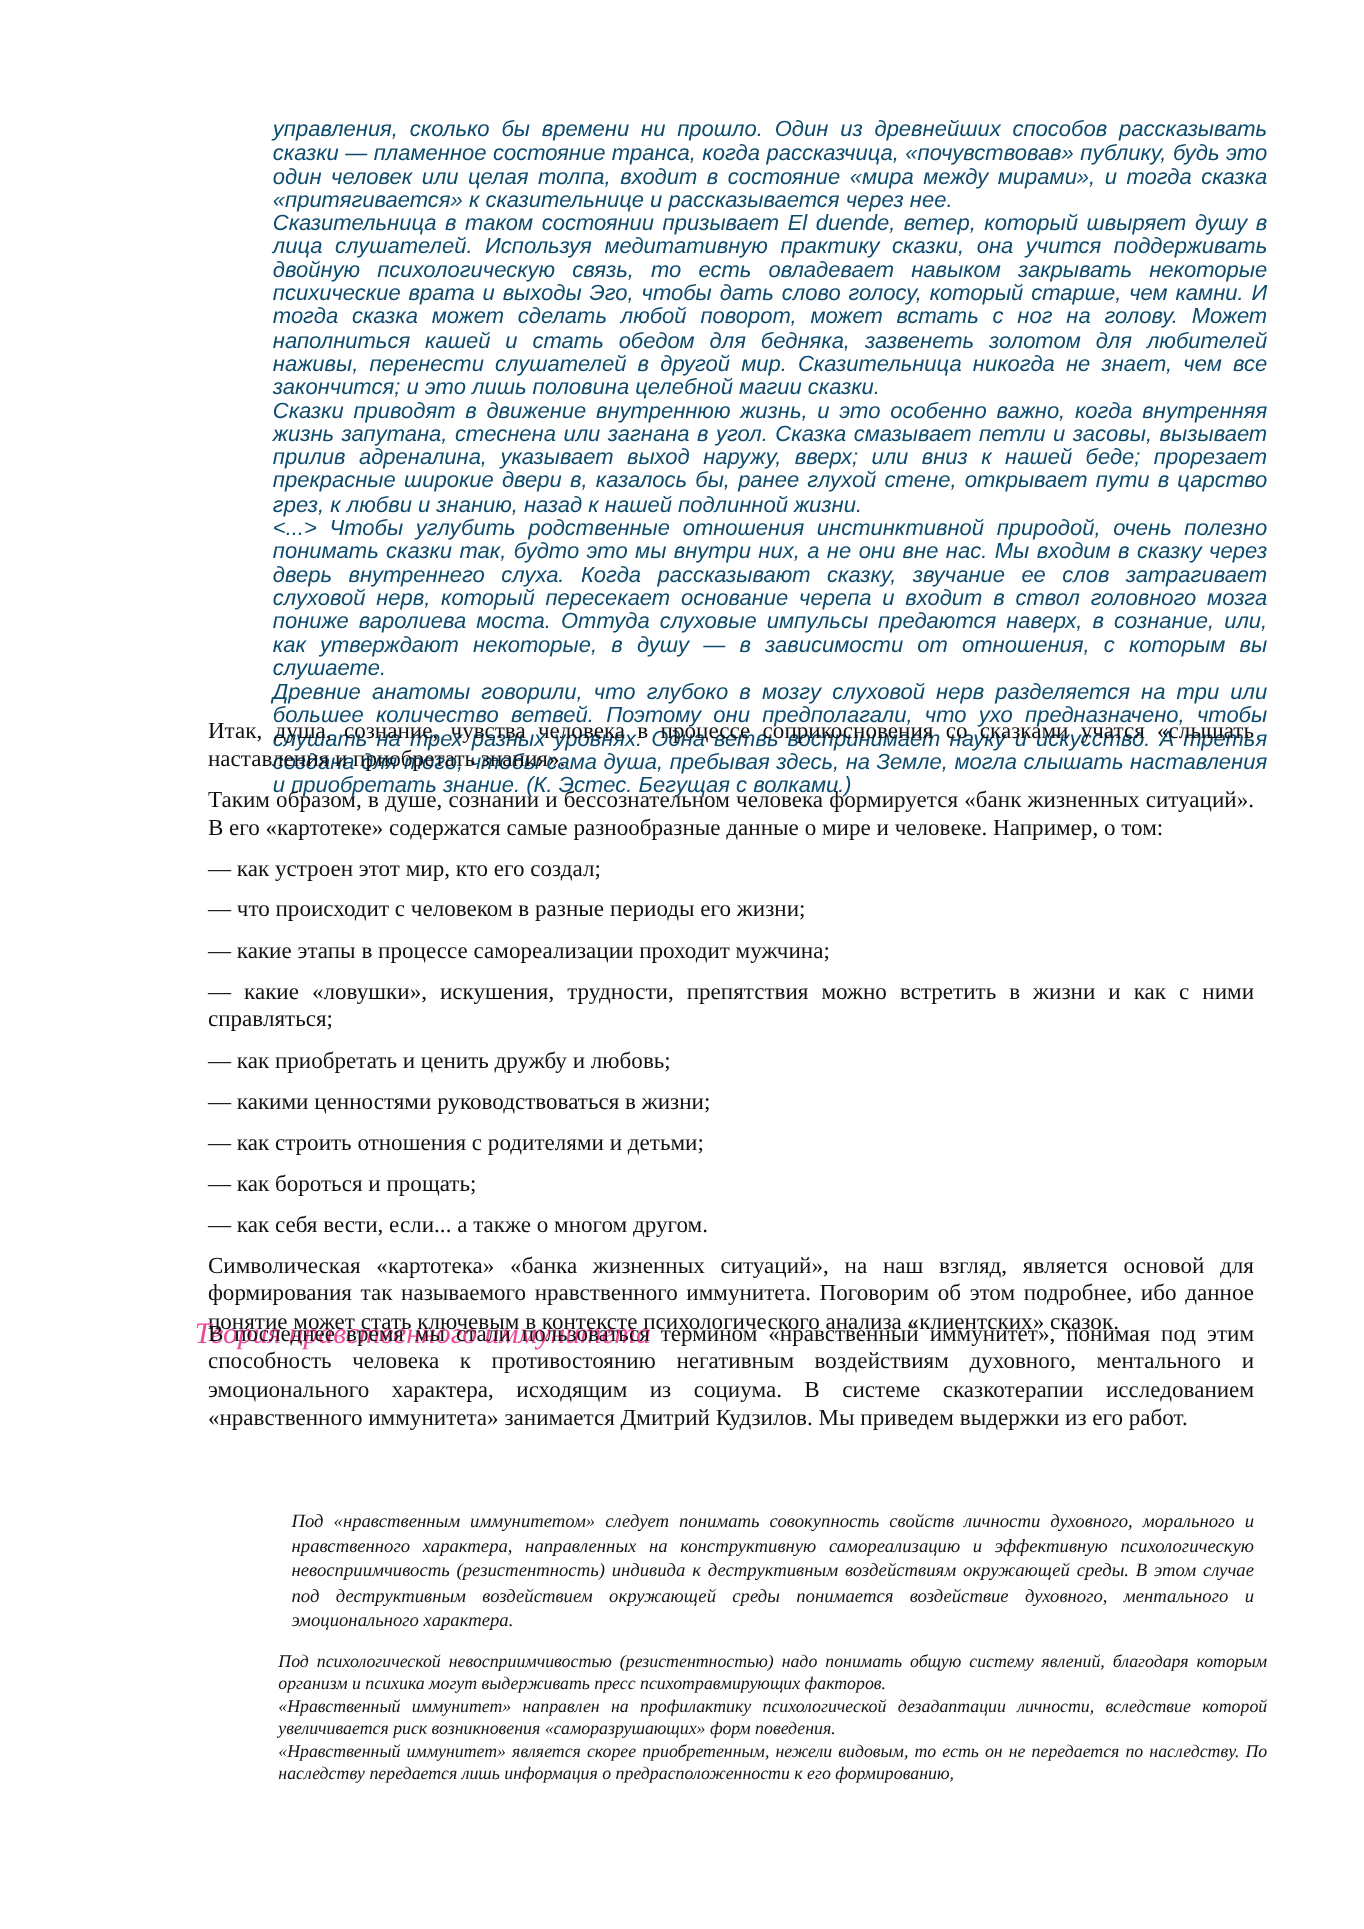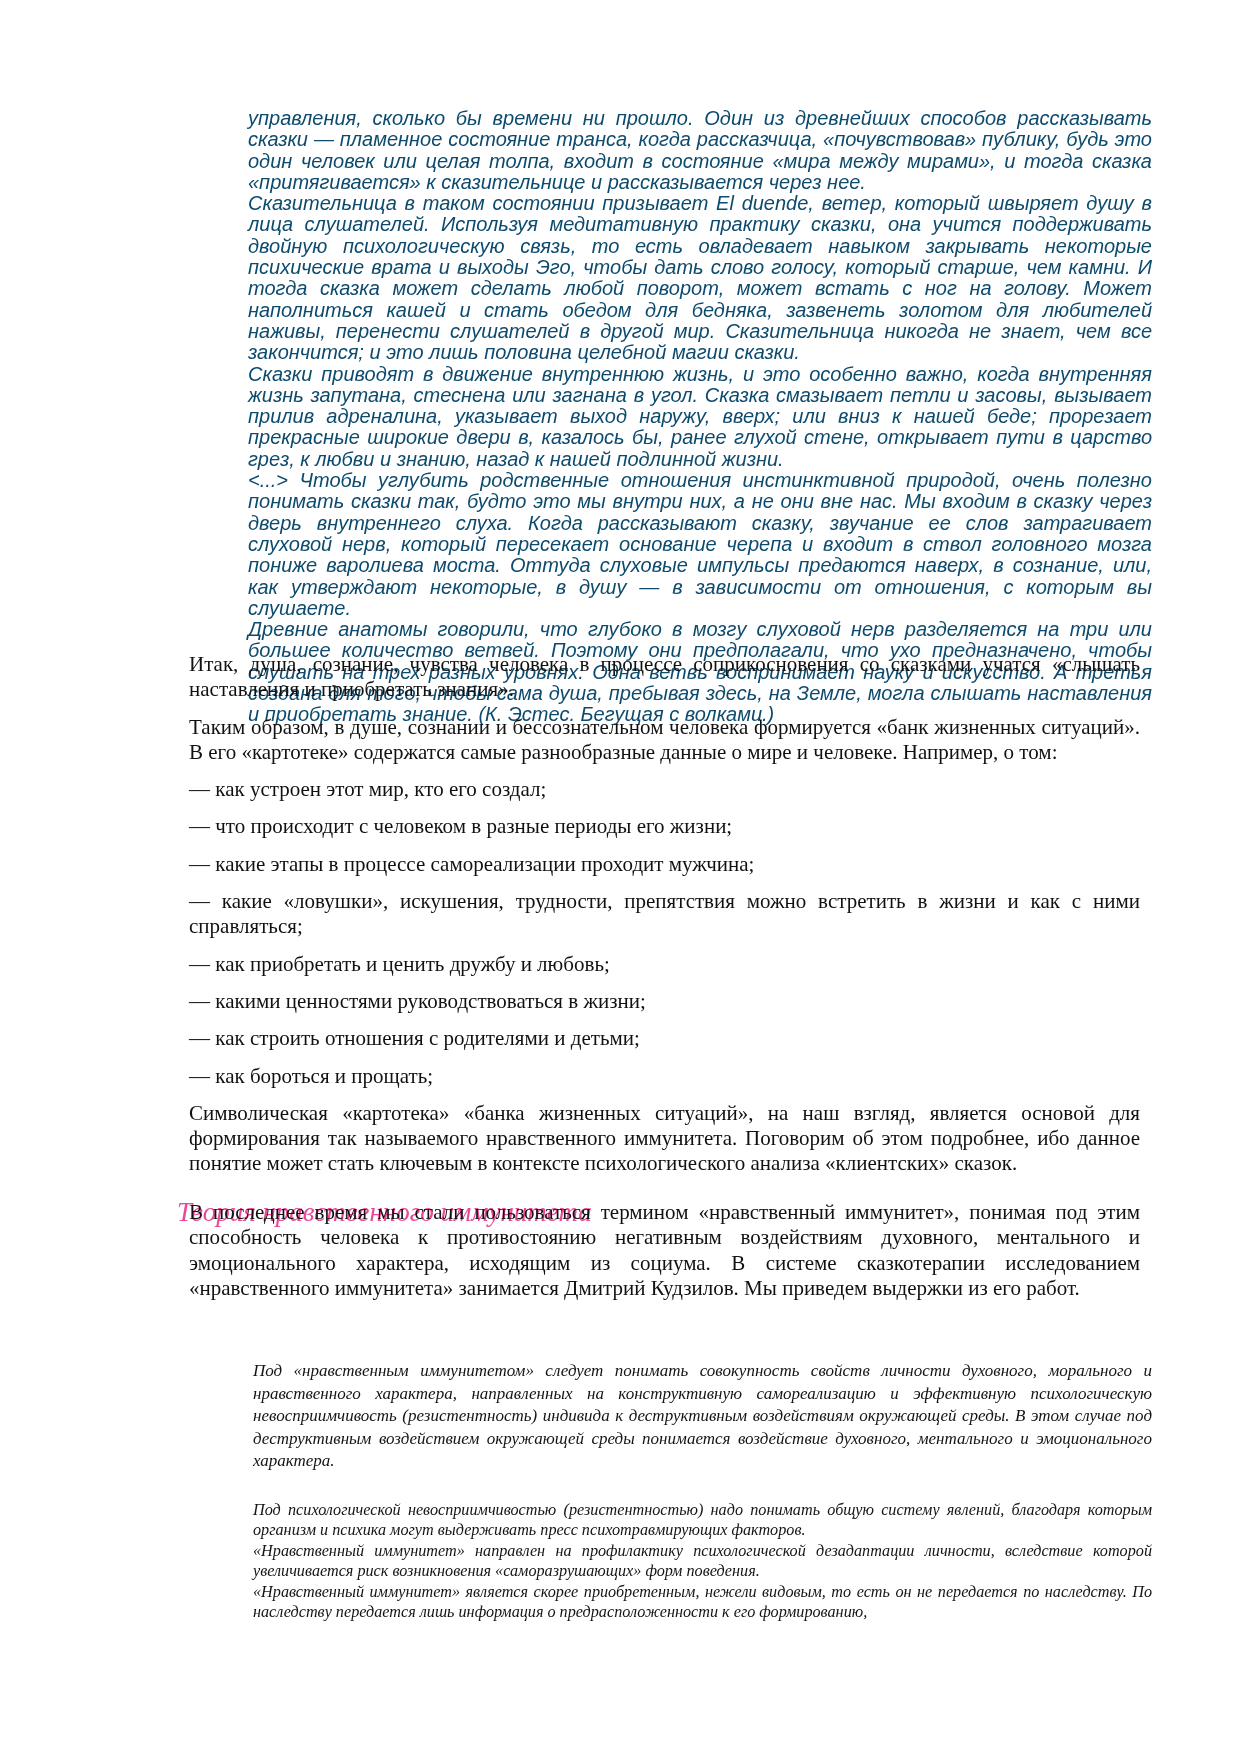--- a/index.html
+++ b/index.html
@@ -24,21 +24,21 @@
     position: absolute; left: 177px; top: 1196px;
     font-family: "Liberation Serif", serif; font-style: italic;
     font-size: 27px; line-height: 32px; color: #ec4899; margin: 0; font-weight: normal;
   }
 
   .quote2 {
     position: absolute; left: 253px; width: 899px;
     font-family: "Liberation Serif", serif; font-style: italic;
     font-size: 17px; line-height: 22.5px; text-align: justify; color: #141414;
   }
-  .quote2 p { margin: 0; }
+  .quote2 p { margin: 12px; }
 
   .quote3 {
     position: absolute; left: 253px; width: 899px;
     font-family: "Liberation Serif", serif; font-style: italic;
     font-size: 16.2px; line-height: 20.4px; text-align: justify; color: #141414;
   }
   .quote3 p { margin: 0; }
 </style>
 </head>
 <body>
@@ -58,20 +58,21 @@
     <p>Таким образом, в душе, сознании и бессознательном человека формируется «банк жизненных ситуаций». В его «картотеке» содержатся самые разнообразные данные о мире и человеке. Например, о том:</p>
     <div>
       <p>— как устроен этот мир, кто его создал;</p>
       <p>— что происходит с человеком в разные периоды его жизни;</p>
       <p>— какие этапы в процессе самореализации проходит мужчина;</p>
       <p>— какие «ловушки», искушения, трудности, препятствия можно встретить в жизни и как с ними справляться;</p>
       <p>— как приобретать и ценить дружбу и любовь;</p>
       <p>— какими ценностями руководствоваться в жизни;</p>
       <p>— как строить отношения с родителями и детьми;</p>
       <p>— как бороться и прощать;</p>
+      <p>— как себя вести, если... а также о многом другом.</p>
     </div>
     <p>Символическая «картотека» «банка жизненных ситуаций», на наш взгляд, является основой для формирования так называемого нравственного иммунитета. Поговорим об этом подробнее, ибо данное понятие может стать ключевым в контексте психологического анализа «клиентских» сказок.</p>
   </div>
 
   <h2 class="heading">Теория нравственного иммунитета</h2>
 
   <div class="body-text" style="top:1188px;">
     <p>В последнее время мы стали пользоваться термином «нравственный иммунитет», понимая под этим способность человека к противостоянию негативным воздействиям духовного, ментального и эмоционального характера, исходящим из социума. В системе сказкотерапии исследованием «нравственного иммунитета» занимается Дмитрий Кудзилов. Мы приведем выдержки из его работ.</p>
   </div>
 

